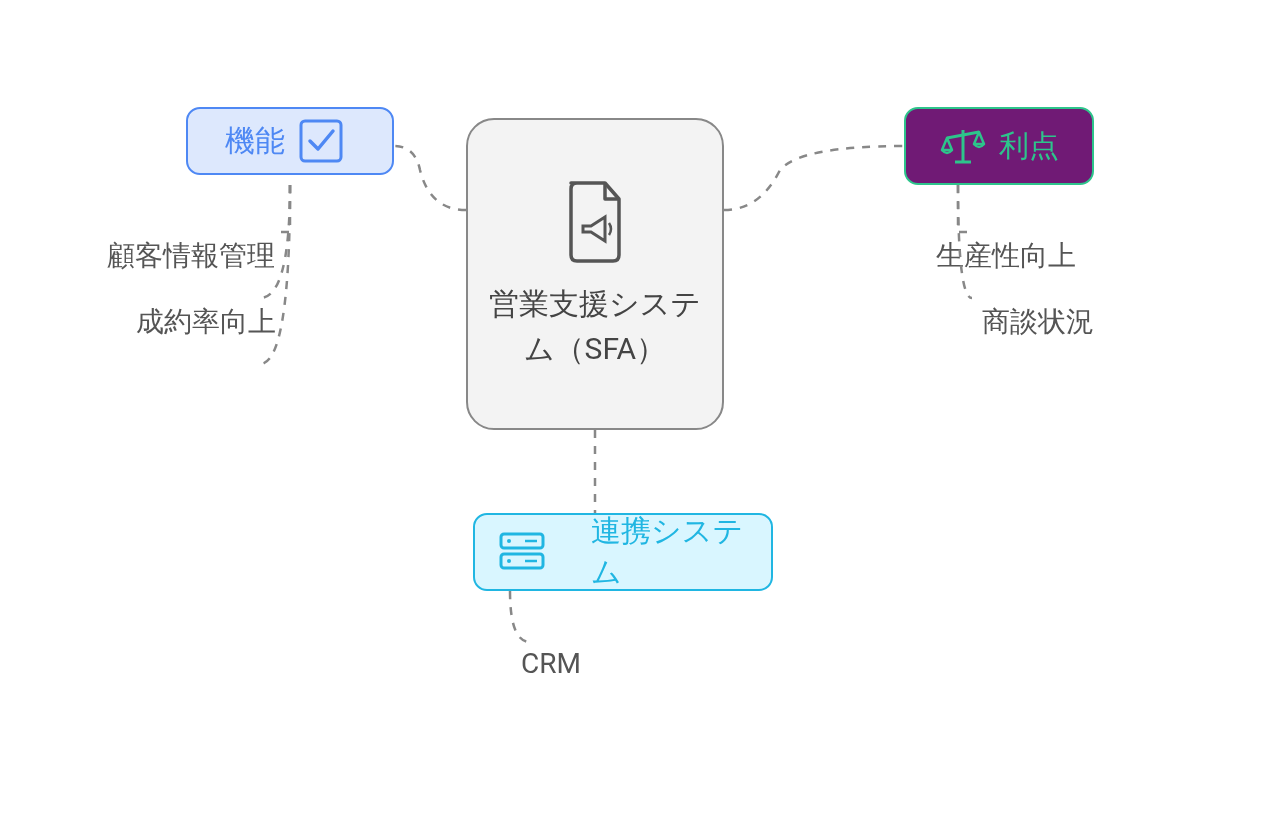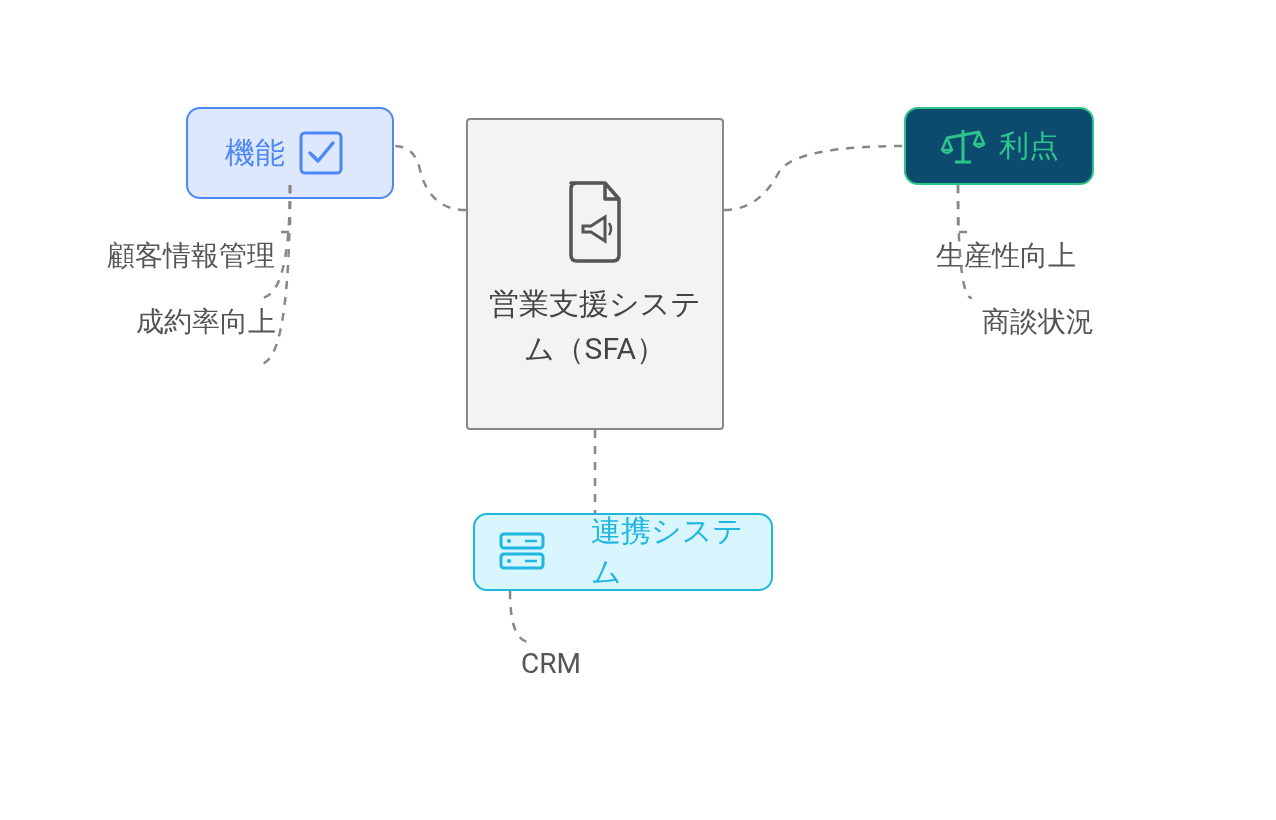--- a/index.html
+++ b/index.html
@@ -24,51 +24,51 @@
       padding: 14px 22px;
       gap: 12px;
     }
     .center-node {
       left: 466px;
       top: 118px;
       width: 258px;
       height: 312px;
       background: #f3f3f3;
       border: 2px solid #888888;
-      border-radius: 4px;
+      border-radius: 28px;
       flex-direction: column;
       padding: 16px 20px;
       gap: 16px;
     }
     .center-title {
       font-size: 30px;
       color: #444444;
       text-align: center;
       line-height: 1.5;
     }
     .features-node {
       left: 186px;
       top: 107px;
       width: 208px;
-      height: 92px;
+      height: 68px;
       background: #dde8fd;
       border: 2px solid #4e88f4;
       border-radius: 14px;
       padding-left: 12px;
     }
     .features-label {
       font-size: 30px;
       color: #4e88f4;
     }
     .benefits-node {
       left: 904px;
       top: 107px;
       width: 190px;
       height: 78px;
-      background: #0c4a6e;
+      background: #701a75;
       border: 2px solid #2dc48b;
       border-radius: 14px;
     }
     .benefits-label {
       font-size: 30px;
       color: #2dc48b;
     }
     .systems-node {
       left: 473px;
       top: 513px;

